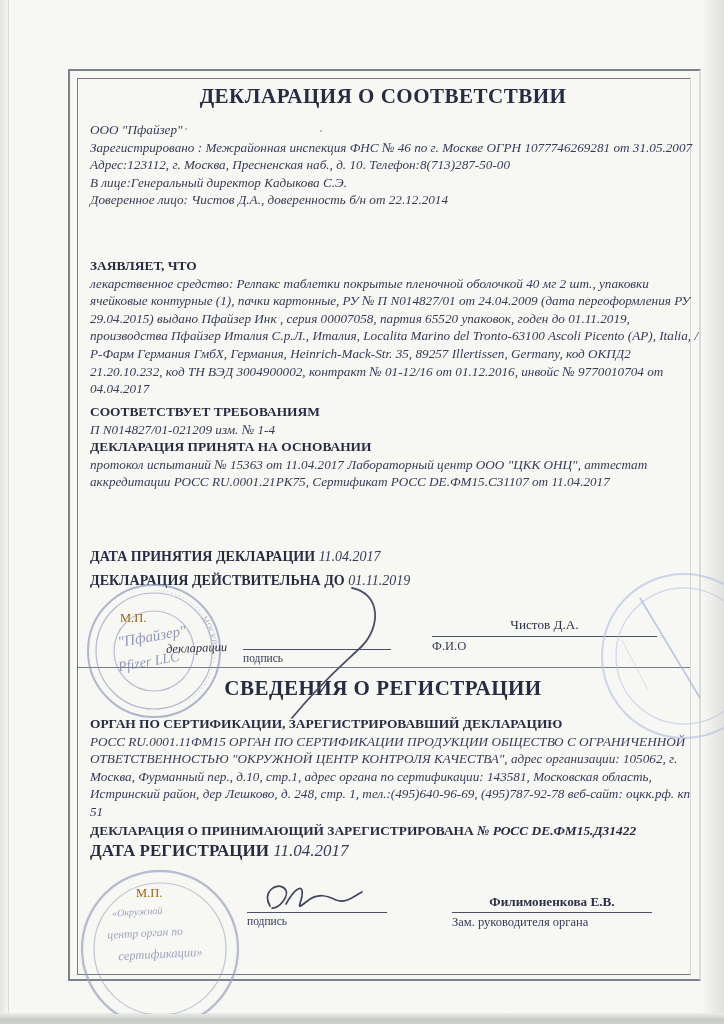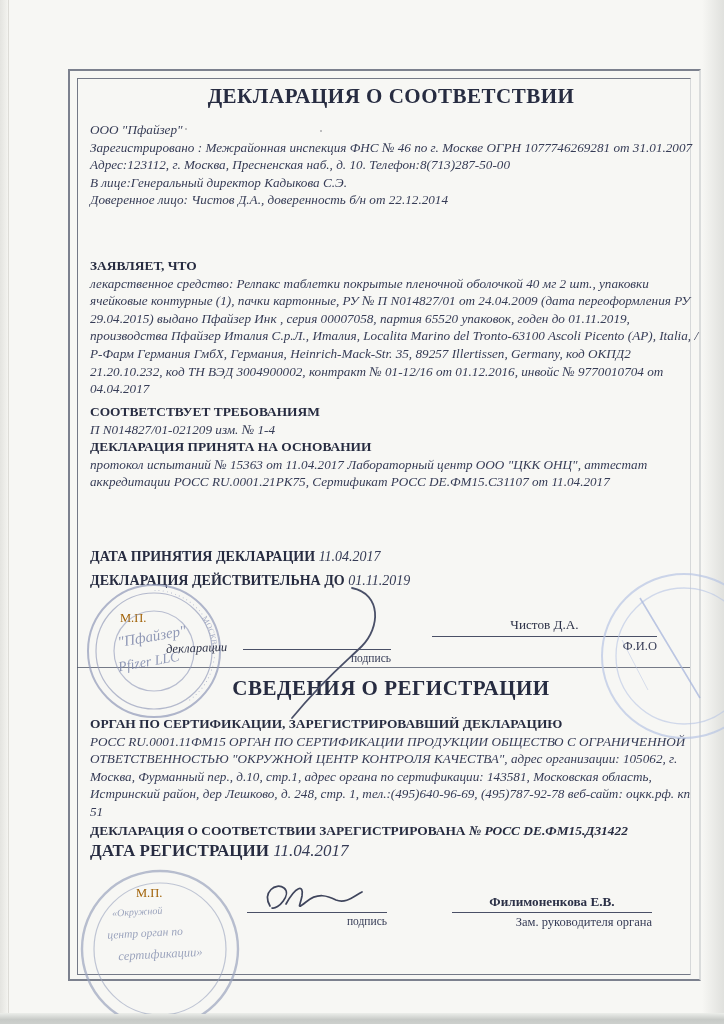--- a/index.html
+++ b/index.html
@@ -21,25 +21,25 @@
   .frame-inner{position:absolute;left:77px;top:78px;width:612px;height:895px;
                border:1px solid rgba(84,90,108,.8);border-right-color:rgba(84,90,108,.2);}
   .divider{position:absolute;left:77px;top:667px;width:613px;height:0;
            border-top:1.5px solid rgba(84,90,108,.8);}
   
   .abs{position:absolute;}
   .ink{color:#363c56;}
   .hink{color:#272c41;}
   .b{font-weight:bold;}
   .i{font-style:italic;}
-  .doc-title{left:85px;top:84px;width:612px;text-align:center;font-size:21px;font-weight:bold;
+  .doc-title{left:77px;top:84px;width:612px;text-align:center;font-size:21px;font-weight:bold;
              letter-spacing:.5px;color:#272c41;}
   .block{font-size:13.2px;line-height:17.6px;}
   .h13{font-size:13.4px;font-weight:bold;color:#272c41;}
-  .caption{font-size:11.5px;color:#363c56;text-align:right;}
+  .caption{font-size:11.5px;color:#363c56;text-align:left;}
   .sig-line{border-top:1.5px solid #4a5066;height:0;}
   .mp{font-size:12.5px;color:#a16207;}
   .dates-row{font-size:14px;line-height:24px;}
   svg{display:block;}
   .stamp{opacity:.85;pointer-events:none;}
 </style>
 </head>
 <body>
 
 <div class="page">
@@ -51,21 +51,21 @@
   <div class="speck" style="left:185px;top:128px;"></div>
   <div class="speck" style="left:320px;top:130px;"></div>
 
   <div class="frame-outer"></div>
   <div class="frame-inner"></div>
 
   <div class="abs doc-title">ДЕКЛАРАЦИЯ О СООТВЕТСТВИИ</div>
 
   <div class="abs block" style="left:90px;top:121px;width:613px;">
     <div class="i ink">ООО "Пфайзер"</div>
-    <div class="i ink">Зарегистрировано : Межрайонная инспекция ФНС № 46 по г. Москве ОГРН 1077746269281 от 31.01.2007</div>
+    <div class="i ink">Зарегистрировано : Межрайонная инспекция ФНС № 46 по г. Москве ОГРН 1077746269281 от 31.05.2007</div>
     <div class="i ink">Адрес:123112, г. Москва, Пресненская наб., д. 10. Телефон:8(713)287-50-00</div>
     <div class="i ink">В лице:Генеральный директор Кадыкова С.Э.</div>
     <div class="i ink">Доверенное лицо: Чистов Д.А., доверенность б/н от 22.12.2014</div>
   </div>
 
   <div class="abs block" style="left:90px;top:257px;width:615px;">
     <div class="h13">ЗАЯВЛЯЕТ, ЧТО</div>
     <div class="i ink">лекарственное средство: Релпакс таблетки покрытые пленочной оболочкой 40 мг 2 шт., упаковки ячейковые контурные (1), пачки картонные, РУ № П N014827/01 от 24.04.2009 (дата переоформления РУ 29.04.2015) выдано Пфайзер Инк , серия 00007058, партия 65520 упаковок, годен до 01.11.2019, производства Пфайзер Италия С.р.Л., Италия, Localita Marino del Tronto-63100 Ascoli Picento (AP), Italia, / Р-Фарм Германия ГмбХ, Германия, Heinrich-Mack-Str. 35, 89257 Illertissen, Germany, код ОКПД2 21.20.10.232, код ТН ВЭД 3004900002, контракт № 01-12/16 от 01.12.2016, инвойс № 9770010704 от 04.04.2017</div>
   </div>
 
@@ -95,21 +95,21 @@
   <div class="abs caption" style="left:432px;top:639px;width:225px;font-size:12.5px;">Ф.И.О</div>
 
   <div class="divider"></div>
 
   <div class="abs doc-title" style="top:676px;">СВЕДЕНИЯ О РЕГИСТРАЦИИ</div>
   <div class="abs block" style="left:90px;top:715px;width:615px;">
     <div class="h13">ОРГАН ПО СЕРТИФИКАЦИИ, ЗАРЕГИСТРИРОВАВШИЙ ДЕКЛАРАЦИЮ</div>
     <div class="i ink">РОСС RU.0001.11ФМ15 ОРГАН ПО СЕРТИФИКАЦИИ ПРОДУКЦИИ ОБЩЕСТВО С ОГРАНИЧЕННОЙ ОТВЕТСТВЕННОСТЬЮ "ОКРУЖНОЙ ЦЕНТР КОНТРОЛЯ КАЧЕСТВА", адрес организации: 105062, г. Москва, Фурманный пер., д.10, стр.1, адрес органа по сертификации: 143581, Московская область, Истринский район, дер Лешково, д. 248, стр. 1, тел.:(495)640-96-69, (495)787-92-78 веб-сайт: оцкк.рф. кп 51</div>
   </div>
   <div class="abs" style="left:90px;top:822px;font-size:13.4px;line-height:18.5px;">
-    <span class="b hink">ДЕКЛАРАЦИЯ О СООТВЕТСТВИИ ЗАРЕГИСТРИРОВАНА</span>
+    <span class="b hink">ДЕКЛАРАЦИЯ О ПРИНИМАЮЩИЙ ЗАРЕГИСТРИРОВАНА</span>
     <span class="b i hink">№ РОСС DE.ФМ15.Д31422</span>
   </div>
   <div class="abs" style="left:90px;top:841px;font-size:17px;">
     <span class="b hink">ДАТА РЕГИСТРАЦИИ</span>
     <span class="i ink">11.04.2017</span>
   </div>
 
   <div class="abs mp" style="left:136px;top:886px;">М.П.</div>
   <div class="abs sig-line" style="left:247px;top:912px;width:140px;"></div>
   <div class="abs caption" style="left:247px;top:915px;width:140px;">подпись</div>

